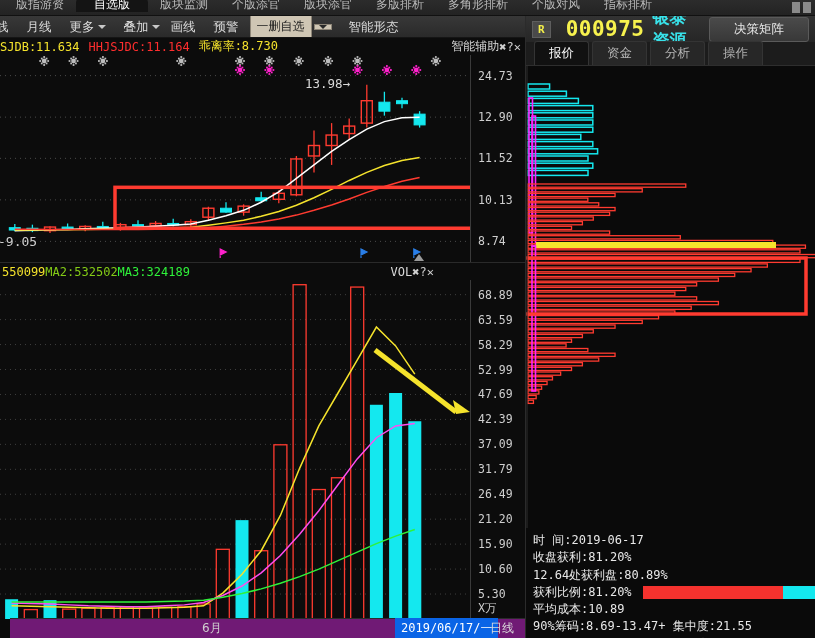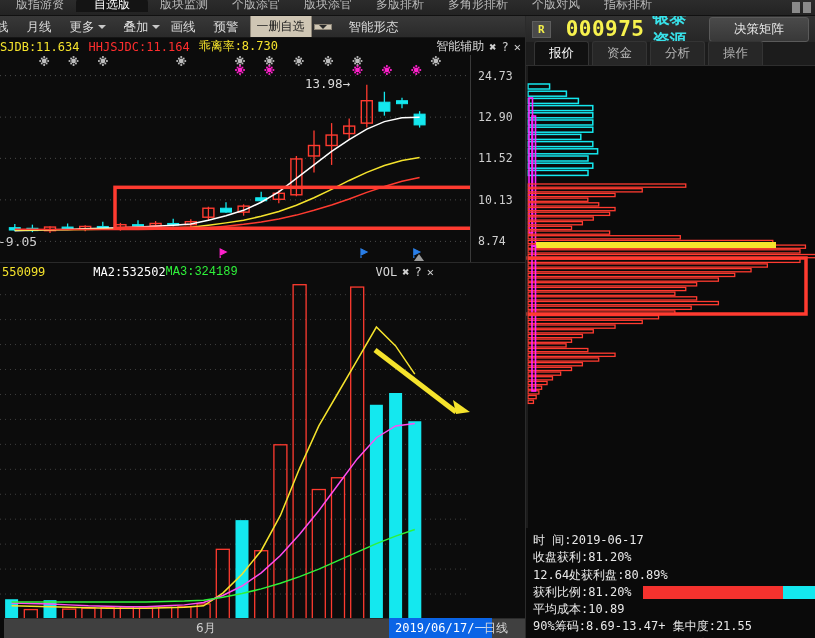--- a/index.html
+++ b/index.html
@@ -56,39 +56,39 @@
   .tb-right{ margin-left:auto; }
 
   
   .pricePane{ position:absolute; left:0; top:38px; width:525px; height:224px; background:#0c0c0c;}
   .indHdr{
     position:absolute; left:0; top:0; width:525px; height:17px;
     display:flex;align-items:center; font-size:12px; overflow:hidden;
     font-family:"DejaVu Sans Mono","Liberation Mono",monospace;
   }
   .indHdr .it{ margin-right:9px; white-space:nowrap;}
-  .hdr-right{ margin-left:auto; display:flex; align-items:center; gap:5px; padding-right:4px; color:#d8d8d8; font-size:12px;}
+  .hdr-right{ margin-left:auto; display:flex; align-items:center; padding-right:4px; color:#d8d8d8; font-size:12px;}
   .ic{ color:#d0d0d0; font-size:12px; cursor:pointer;}
 
   .plot{ position:absolute; left:0; top:17px; width:470px; height:207px; overflow:hidden;}
   .axisP{ position:absolute; left:470px; top:17px; width:55px; height:207px; border-left:1px solid #3a3a3a;}
   .axisP .lbl{ position:absolute; left:7px; color:#cfcfcf; font-size:11.5px;
      font-family:"DejaVu Sans Mono","Liberation Mono",monospace; transform:translateY(-50%);}
 
   
   .volPane{ position:absolute; left:0; top:262px; width:525px; height:356px; background:#0c0c0c; border-top:1px solid #2a2a2a;}
   .volHdr{ position:absolute; left:0; top:0; width:438px; height:17px; display:flex;align-items:center;
      font-size:12px; font-family:"DejaVu Sans Mono","Liberation Mono",monospace; overflow:hidden;}
   .volPlot{ position:absolute; left:0; top:17px; width:470px; height:339px; overflow:hidden;}
   .axisV{ position:absolute; left:470px; top:17px; width:55px; height:339px; border-left:1px solid #3a3a3a;}
   .axisV .lbl{position:absolute; left:7px; color:#cfcfcf; font-size:11.5px;
      font-family:"DejaVu Sans Mono","Liberation Mono",monospace; transform:translateY(-50%);}
 
   
-  .statusbar{ position:absolute; left:4px; top:618px; width:525px; height:20px; background:#404040;
+  .statusbar{ position:absolute; left:10px; top:618px; width:525px; height:20px; background:#701a75;
     border-top:1px solid #2b2b2b; display:flex; align-items:center;}
   .sb-month{ position:absolute; left:192px; color:#cfcfcf; font-size:12px;}
   .sb-date{ position:absolute; left:385px; background:#0a64e6; color:#fff; font-size:12px;
     padding:2px 6px; font-family:"DejaVu Sans Mono","Liberation Mono",monospace;}
   .sb-period{ position:absolute; left:480px; color:#dcdcdc; font-size:12px;}
 
   
   .rightPanel{ position:absolute; left:525px; top:16px; width:290px; height:622px; background:#0a0a0a;
      border-left:1px solid #2b2b2b;}
   .rp-head{ height:26px; background:linear-gradient(#333,#262626); display:flex; align-items:center; padding:0 6px; gap:8px; overflow:hidden;}
@@ -425,22 +425,22 @@
         <div class="lbl" style="top: 103.351px;">11.52</div>
         <div class="lbl" style="top: 144.87px;">10.13</div>
         <div class="lbl" style="top: 186.39px;">8.74</div>
       </div>
   </div>
 
   <div class="volPane">
     <div class="volHdr">
       <div id="volInds" style="display: flex; align-items: center; padding-left: 2px;">
           <span class="it" style="color: rgb(245, 227, 44);">550099</span>
-          <span class="it" style="color: #ffffff; padding-left: 48px;">MA2:532502</span>
-          <span class="it" style="color: rgb(47, 242, 58); font-family: Liberation Mono, monospace;">MA3:324189</span>
+          <span class="it" style="color: #84cc16;">MA2:532502</span>
+          <span class="it" style="color: rgb(47, 242, 58);">MA3:324189</span>
         </div>
       <div class="hdr-right">
         <span>VOL</span>
         <span class="ic">✖</span>
         <span class="ic">?</span>
         <span class="ic">✕</span>
       </div>
     </div>
     <div class="volPlot">
       <svg id="svgVol" width="470" height="339">
@@ -479,20 +479,36 @@
           <rect x="369.90000000000003" y="124.77083333333334" width="13" height="214.22916666666666" fill="#14e8ef"></rect>
           <rect x="389.1" y="113" width="13" height="226" fill="#14e8ef"></rect>
           <rect x="408.3" y="141.25" width="13" height="197.75" fill="#14e8ef"></rect>
           <polyline points="11.6,325.81666666666666 30.799999999999997,326.2875 50,326.7583333333333 69.19999999999999,327.2291666666667 88.39999999999999,327.7 107.6,328.17083333333335 126.79999999999998,328.17083333333335 146,328.17083333333335 165.2,327.7 184.39999999999998,327.2291666666667 203.6,325.81666666666666 222.79999999999998,313.1041666666667 241.99999999999997,294.2708333333333 261.2,270.7291666666667 280.40000000000003,235.41666666666666 299.6,188.33333333333334 318.8,145.95833333333334 338,113 357.2,80.04166666666669 376.40000000000003,47.083333333333314 395.6,65.91666666666669 414.8,94.16666666666666" fill="none" stroke="#f5e32c" stroke-width="1.5"></polyline>
           <polyline points="11.6,322.9916666666667 30.799999999999997,323.4625 50,323.93333333333334 69.19999999999999,324.875 88.39999999999999,325.81666666666666 107.6,326.2875 126.79999999999998,326.7583333333333 146,326.7583333333333 165.2,325.81666666666666 184.39999999999998,324.875 203.6,322.5208333333333 222.79999999999998,315.4583333333333 241.99999999999997,306.0416666666667 261.2,292.85833333333335 280.40000000000003,275.4375 299.6,254.25 318.8,230.70833333333334 338,204.8125 357.2,178.91666666666666 376.40000000000003,157.72916666666666 395.6,145.95833333333334 414.8,143.60416666666669" fill="none" stroke="#ff4df0" stroke-width="1.5"></polyline>
           <polyline points="11.6,322.05 30.799999999999997,322.05 50,322.05 69.19999999999999,322.05 88.39999999999999,322.05 107.6,322.05 126.79999999999998,322.05 146,322.05 165.2,321.57916666666665 184.39999999999998,321.10833333333335 203.6,320.1666666666667 222.79999999999998,317.3416666666667 241.99999999999997,313.575 261.2,308.8666666666667 280.40000000000003,303.2166666666667 299.6,296.625 318.8,289.0916666666667 338,280.6166666666667 357.2,272.14166666666665 376.40000000000003,263.6666666666667 395.6,256.1333333333333 414.8,249.54166666666669" fill="none" stroke="#2ff23a" stroke-width="1.5"></polyline>
           <line x1="375" y1="70" x2="456" y2="132" stroke="#f5e32c" stroke-width="5" stroke-linecap="butt"></line>
           <path d="M470,132 L453,120 L456,134 Z" fill="#f5e32c"></path>
         </svg>
     </div>
+    <div class="axisV" id="axisVol">
+        <div class="lbl" style="top: 14.6429px;">68.89</div>
+        <div class="lbl" style="top: 39.5971px;">63.59</div>
+        <div class="lbl" style="top: 64.5512px;">58.29</div>
+        <div class="lbl" style="top: 89.5054px;">52.99</div>
+        <div class="lbl" style="top: 114.46px;">47.69</div>
+        <div class="lbl" style="top: 139.414px;">42.39</div>
+        <div class="lbl" style="top: 164.368px;">37.09</div>
+        <div class="lbl" style="top: 189.322px;">31.79</div>
+        <div class="lbl" style="top: 214.276px;">26.49</div>
+        <div class="lbl" style="top: 239.183px;">21.20</div>
+        <div class="lbl" style="top: 264.137px;">15.90</div>
+        <div class="lbl" style="top: 289.092px;">10.60</div>
+        <div class="lbl" style="top: 314.046px;">5.30</div>
+        <div class="lbl" style="top: 328.046px;">X万</div>
+      </div>
   </div>
 
   <div class="statusbar">
     <span class="sb-month">6月</span>
     <span class="sb-date">2019/06/17/一</span>
     <span class="sb-period">日线</span>
   </div>
 
   <div class="rightPanel">
     <div class="rp-head">

